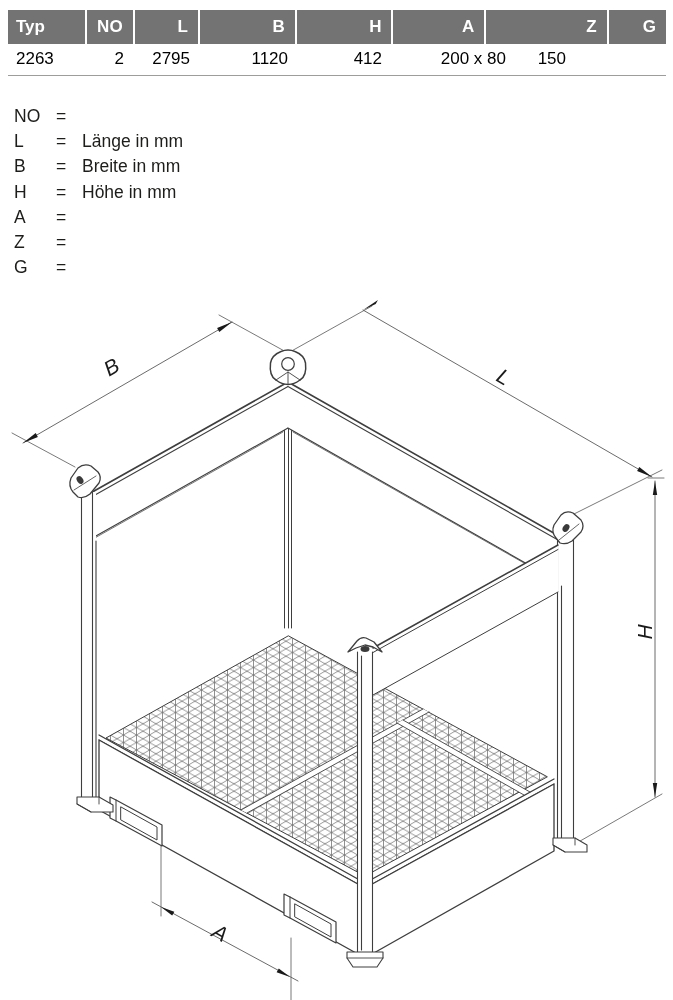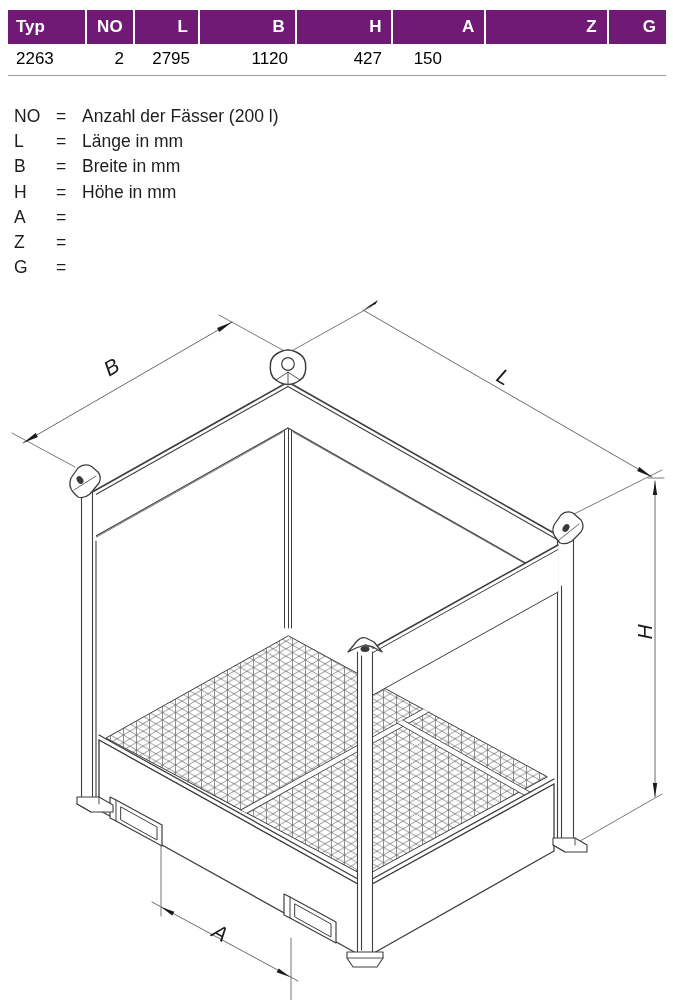--- a/index.html
+++ b/index.html
@@ -3,21 +3,21 @@
 <meta charset="utf-8">
 <style>
   html,body{margin:0;padding:0;background:#ffffff;}
   #page{position:relative;width:673px;height:1000px;background:#fff;overflow:hidden;
         font-family:"Liberation Sans","DejaVu Sans",sans-serif;color:#1d1d1b;}
 
   
   #spec-table{position:absolute;left:8px;top:10px;width:658px;}
   .trow{display:flex;}
   .trow .cell{box-sizing:border-box;text-align:right;}
-  .thead .cell{background:#701a75;color:#ffffff;font-weight:bold;font-size:17px;
+  .thead .cell{background:#737373;color:#ffffff;font-weight:bold;font-size:17px;
                height:34px;line-height:34px;padding:0 10px;margin-right:2px;}
   .thead .cell:last-child{margin-right:0;}
   .tbody .cell{color:#000000;font-size:17px;height:30px;line-height:30px;padding:0 10px;margin-right:2px;}
   .c0{width:78px;text-align:left !important;padding-left:8px !important;}
   .c1{width:46px;} .c2{width:64px;} .c3{width:96px;} .c4{width:96px;}
   .c5{width:92px;} .c6{width:122px;} .c7{width:58px;}
   #table-rule{height:0;border-bottom:1.5px solid #9d9d9c;margin-top:1px;}
 
   
   #legend{position:absolute;left:14px;top:104px;font-size:17.5px;line-height:25.2px;}
@@ -43,31 +43,31 @@
       <div class="cell c4">H</div>
       <div class="cell c5">A</div>
       <div class="cell c6">Z</div>
       <div class="cell c7">G</div>
     </div>
     <div class="trow tbody">
       <div class="cell c0">2263</div>
       <div class="cell c1">2</div>
       <div class="cell c2">2795</div>
       <div class="cell c3">1120</div>
-      <div class="cell c5">427</div>
+      <div class="cell c5">412</div>
+      <div class="cell c6">200 x 80</div>
       <div class="cell c7">150</div>
     </div>
     <div id="table-rule"></div>
   </div>
 
   <div id="legend">
     <div class="lrow">
       <span class="lab">NO</span>
       <span class="leq">=</span>
-      <span class="ltx">Anzahl der Fässer (200 l)</span>
     </div>
     <div class="lrow">
       <span class="lab">L</span>
       <span class="leq">=</span>
       <span class="ltx">Länge in mm</span>
     </div>
     <div class="lrow">
       <span class="lab">B</span>
       <span class="leq">=</span>
       <span class="ltx">Breite in mm</span>

